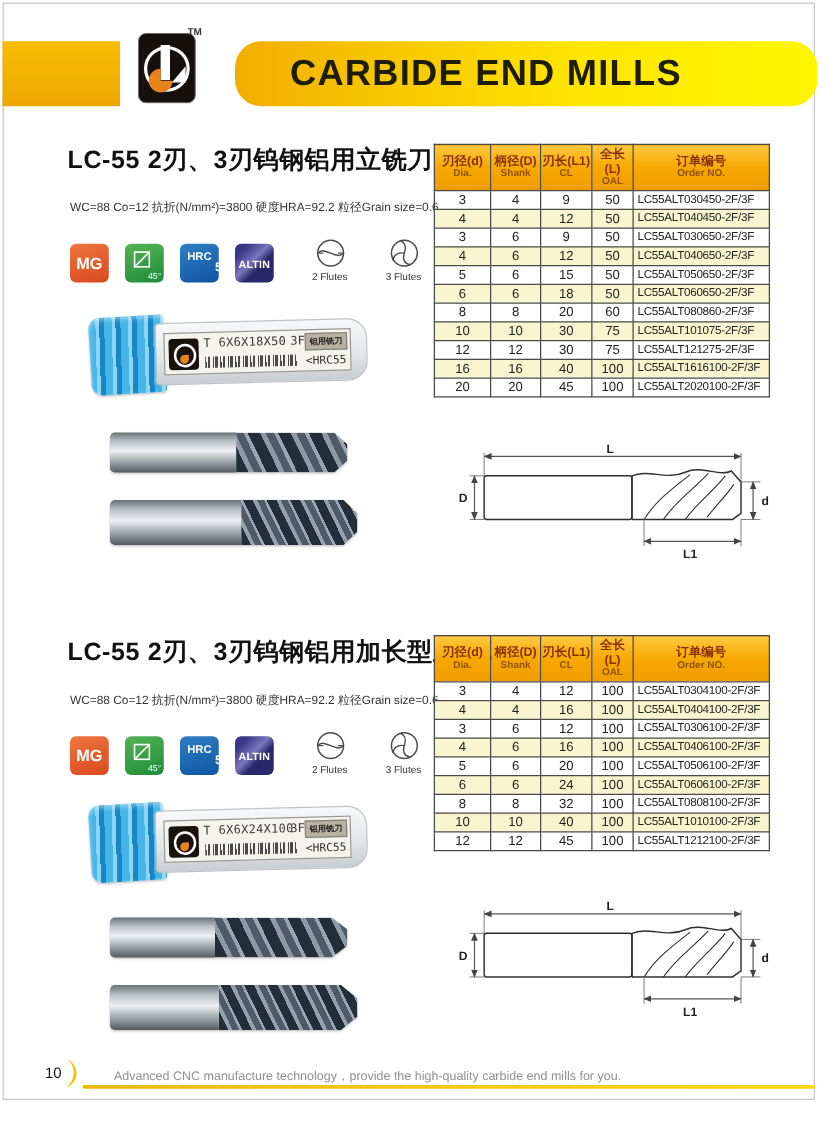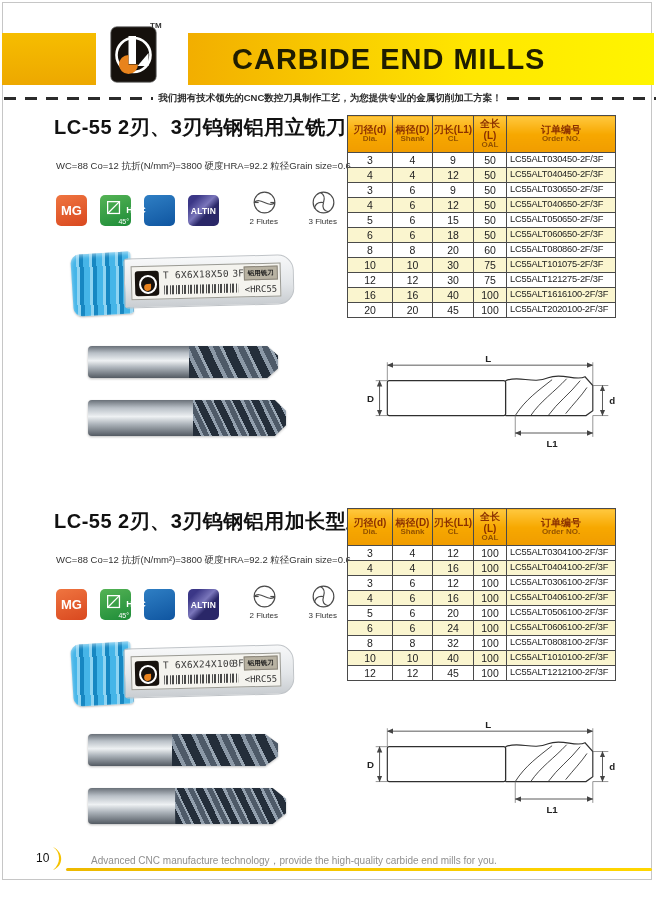--- a/index.html
+++ b/index.html
@@ -6,21 +6,21 @@
   body{background:#ffffff;}
   .page{position:relative;width:662px;height:898px;background:#fff;overflow:hidden;
         font-family:"Liberation Sans","DejaVu Sans",sans-serif;}
   .page-frame{position:absolute;left:2px;top:2px;width:650px;height:878px;border:1px solid #c6c6c6;}
 
   
   .band-left{position:absolute;left:2px;top:33px;width:94px;height:52px;
              background:linear-gradient(180deg,#f6bd00,#eda800);}
   .band-main{position:absolute;left:188px;top:33px;width:466px;height:52px;
              background:linear-gradient(90deg,#f2ae00,#ffe600 60%,#fff500);
-             display:flex;align-items:center;}
+             display:flex;align-items:center;border-radius:21px;}
   .band-title{font-size:29px;font-weight:600;color:#1f1d00;letter-spacing:1px;padding-left:44px;white-space:nowrap;}
   .logo{position:absolute;left:110px;top:26px;width:47px;height:57px;}
   .tm{position:absolute;left:150px;top:21px;font-size:8px;font-weight:bold;color:#333;}
   .tagline-row{position:absolute;left:4px;top:92px;width:652px;display:flex;align-items:center;}
   .dashline{flex:1;height:3px;background:repeating-linear-gradient(90deg,#2b2b2b 0 12px,transparent 12px 21px);}
   .tagline{font-size:9.5px;font-weight:bold;color:#2b2b2b;white-space:nowrap;padding:0 5px;}
 
   
   .product{position:absolute;left:0;width:662px;}
   .s0{top:112px;height:394px;}
@@ -30,21 +30,21 @@
   .specs{position:absolute;left:56px;top:48px;font-size:9.5px;color:#333;white-space:nowrap;}
   .badges{position:absolute;left:56px;top:77px;display:flex;align-items:flex-end;gap:13px;}
   .badge{width:31px;height:31px;border-radius:5px;display:flex;align-items:center;justify-content:center;
          color:#fff;position:relative;flex:0 0 auto;}
   .b-mg{background:linear-gradient(160deg,#ef7540,#d9481f);font-weight:bold;font-size:13px;}
   .b-45{background:linear-gradient(160deg,#55b355,#1d8c38);}
   .b45-icon{position:absolute;left:4px;top:3px;width:20px;height:20px;}
   .b45-icon rect{fill:none;stroke:#fff;stroke-width:1.4;}
   .b45-icon line{stroke:#fff;stroke-width:1.4;}
   .b45-label{position:absolute;right:2px;bottom:1px;font-size:7px;color:#fff;}
-  .b-hrc{background:linear-gradient(160deg,#2f7fc4,#0f55a0);line-height:1;}
+  .b-hrc{background:linear-gradient(160deg,#2f7fc4,#0f55a0);flex-direction:column;line-height:1;}
   .hrc1{font-size:9px;font-weight:bold;}
   .hrc2{font-size:10px;font-weight:bold;padding-left:36px;}
   .b-altin{background:linear-gradient(135deg,#3b3787 18%,#7a76bb 45%,#2a2768 62%);
            font-size:8.5px;font-weight:bold;letter-spacing:.2px;}
   .flute{display:flex;flex-direction:column;align-items:flex-end;width:46px;}
   .flute-icon{width:27px;height:27px;}
   .flute-icon circle,.flute-icon path,.flute-icon line{fill:none;stroke:#4a4a4a;stroke-width:1.3;}
   .flute-label{font-size:8px;color:#333;margin-top:1px;white-space:nowrap;}
 
   
@@ -124,25 +124,20 @@
   </div>
   <svg class="logo" viewBox="0 0 47 57">
     <rect x="0.8" y="0.8" width="45.4" height="55.4" rx="6" fill="#15100c" stroke="#6b6b6b" stroke-width="0.8"></rect>
     <circle cx="23.5" cy="29" r="17" fill="none" stroke="#ffffff" stroke-width="2.6"></circle>
     <rect x="18.5" y="10" width="7.5" height="28" fill="#ffffff"></rect>
     <path d="M18.5,29 a9.5,9.5 0 1 0 9.5,9.5 l-9.5,0 z" fill="#e8831c"></path>
     <path d="M27.5,40 l11,0 0,-13 z" fill="#ffffff"></path>
   </svg>
   <span class="tm">TM</span>
 
-  <div class="tagline-row">
-    <span class="dashline"></span>
-    <span class="tagline">我们拥有技术领先的CNC数控刀具制作工艺，为您提供专业的金属切削加工方案！</span>
-    <span class="dashline"></span>
-  </div>
 
   <section class="product s0">
     <h2 class="t-cn">LC-55  2刃、3刃钨钢铝用立铣刀</h2>
     <div class="specs">WC=88  Co=12  抗折(N/mm²)=3800  硬度HRA=92.2  粒径Grain size=0.6</div>
 
     <div class="badges">
       <div class="badge b-mg">
         <span>MG</span>
       </div>
       <div class="badge b-45">

